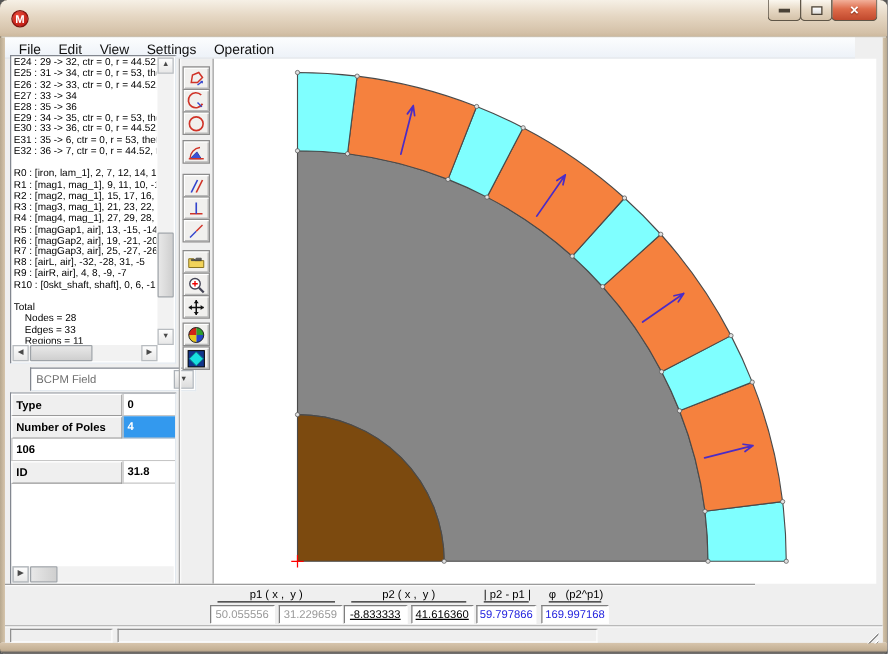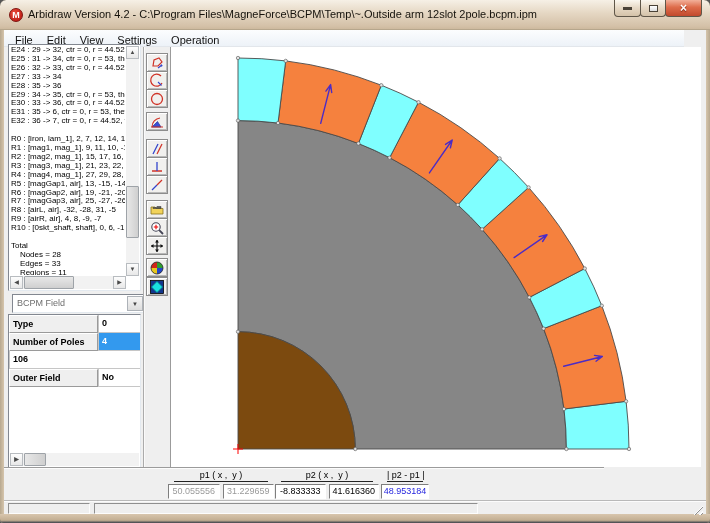--- a/index.html
+++ b/index.html
@@ -45,21 +45,21 @@
   .hscroll { position:absolute; left:1px; bottom:1px; right:14px; height:13px; background:#F2F2F2; }
   .sbtn { position:absolute; width:13px; height:13px; background:linear-gradient(#FDFDFD,#E8E8E8);
     border:1px solid #B8BCC0; color:#4A4A4A; font-size:6px; text-align:center; line-height:11px; }
   .sthumb { position:absolute; background:linear-gradient(90deg,#E8E8E8,#CFCFCF); border:1px solid #9EA3A8; border-radius:1px; }
   .vscroll .up { top:0; left:0; } .vscroll .down { bottom:0; left:0; }
   .vscroll .sthumb { left:0; width:13px; top:140px; height:52px; }
   .hscroll .left { left:0; top:0; } .hscroll .right { right:0; top:0; }
   .hscroll .sthumb { top:0; height:13px; left:14px; width:50px; background:linear-gradient(#E8E8E8,#CFCFCF); }
 
   
-  .combo { position:absolute; left:8px; top:264px; width:133px; height:19px;text-decoration:underline; }
+  .combo { position:absolute; left:20px; top:264px; width:133px; height:19px;text-decoration:underline; }
   .combo-text { position:absolute; left:4px; top:3px; font-size:9px; color:#6E6E6E; }
   .combo-btn { position:absolute; right:1px; top:1px; width:16px; height:15px;
     background:linear-gradient(#F6F6F6,#DDDDDD); border:1px solid #ADB2B8; color:#444;
     font-size:6px; text-align:center; line-height:14px; }
 
   
   .tablepanel { position:absolute; left:4px; top:284px; width:133px; height:154px;font-weight:bold; }
   .prow { display:flex; height:18px; }
   .pcell-h { width:89px; background:#EFEFEF; border:1px solid; border-color:#FFFFFF #9A9A9A #9A9A9A #FFFFFF;
     font-size:9px; color:#000; padding:3px 0 0 3px; }
@@ -83,39 +83,38 @@
 
   
   .coordpanel { position:absolute; left:0; top:437px; width:600px; height:33px; background:#EFEFEF;
     border-top:1px solid #9B9B9B; box-shadow:inset 0 1px 0 #FCFCFC; }
   .cgroup { position:absolute; top:2px; }
   .clabel { font-size:9px; color:#000; text-align:center; white-space:pre;
     border-bottom:1px solid #222; padding-bottom:1px; margin:0 6px; }
   .cfields { display:flex; gap:3px; margin-top:2px; }
   .cfield { height:15px; background:#fff; border:1px solid; border-color:#7E7E7E #FFFFFF #FFFFFF #7E7E7E;
     font-size:9px; text-align:center; line-height:13px; flex:1; }
-  .cfield.gray { color:#9A9A9A; } .cfield.black { color:#000; } .cfield.blue { color:#2525DE; }
+  .cfield.gray { color:#9A9A9A; } .cfield.black { color:#000;text-decoration:underline; } .cfield.blue { color:#2525DE; }
 
   
   .statusbar { position:absolute; left:0; top:470px; width:702px; height:14px; background:#EFEFEF;
     border-top:1px solid #B9B9B9; box-shadow:inset 0 1px 0 #FCFCFC; }
   .spanel { position:absolute; top:2px; height:11px; background:#EFEFEF;
     border:1px solid; border-color:#8F8F8F #FDFDFD #FDFDFD #8F8F8F; }
   .grip { position:absolute; right:3px; top:2px; width:12px; height:12px;
     background:repeating-linear-gradient(135deg, transparent 0 2px, #FDFDFD 2px 3px, #909090 3px 4px);
     clip-path:polygon(100% 0, 100% 100%, 0 100%); }
 </style>
 </head>
 <body>
 
 <div class="win">
 
   <div class="titlebar">
     <div class="app-icon">M</div>
-    <div class="title-text">Arbidraw Version 4.2 - C:\Program Files\MagneForce\BCPM\Temp\~.Outside arm 12slot 2pole.bcpm.ipm</div>
     <div class="winbtns">
       <div class="winbtn min">
           <span class="glyph-min"></span>
         </div>
       <div class="winbtn max">
           <span class="glyph-max"></span>
         </div>
       <div class="winbtn close">
           <span class="glyph-close">×</span>
         </div>
@@ -188,25 +187,25 @@
 
           <div class="prow">
             <div class="pcell-h">Number of Poles</div>
             <div class="pcell-v selected">4</div>
           </div>
 
           <div class="prow">
             <div class="pcell-v">106</div>
           </div>
 
-
           <div class="prow">
-            <div class="pcell-h">Outer Field</div>
-            <div class="pcell-v">No</div>
+            <div class="pcell-h">ID</div>
+            <div class="pcell-v">31.8</div>
           </div>
+
         </div>
       <div class="tp-hscroll">
         <div class="sbtn left">◀</div>
         <div class="sthumb"></div>
         <div class="sbtn right">▶</div>
       </div>
     </div>
 
     <div class="vsep"></div>
 
@@ -349,21 +348,27 @@
       <div class="cgroup" style="left:271px; width:104px">
         <div class="clabel">p2 ( x ,  y )</div>
         <div class="cfields">
           <div class="cfield black">-8.833333</div>
           <div class="cfield black">41.616360</div>
         </div>
       </div>
       <div class="cgroup" style="left:377px; width:48px">
         <div class="clabel">| p2 - p1 |</div>
         <div class="cfields">
-          <div class="cfield blue">48.953184</div>
+          <div class="cfield blue">59.797866</div>
+        </div>
+      </div>
+      <div class="cgroup" style="left:429px; width:54px">
+        <div class="clabel">φ   (p2^p1)</div>
+        <div class="cfields">
+          <div class="cfield blue">169.997168</div>
         </div>
       </div>
     </div>
 
     <div class="statusbar">
       <div class="spanel" style="left:4px; width:82px"></div>
       <div class="spanel" style="left:90px; width:384px"></div>
       <div class="grip"></div>
     </div>
 

